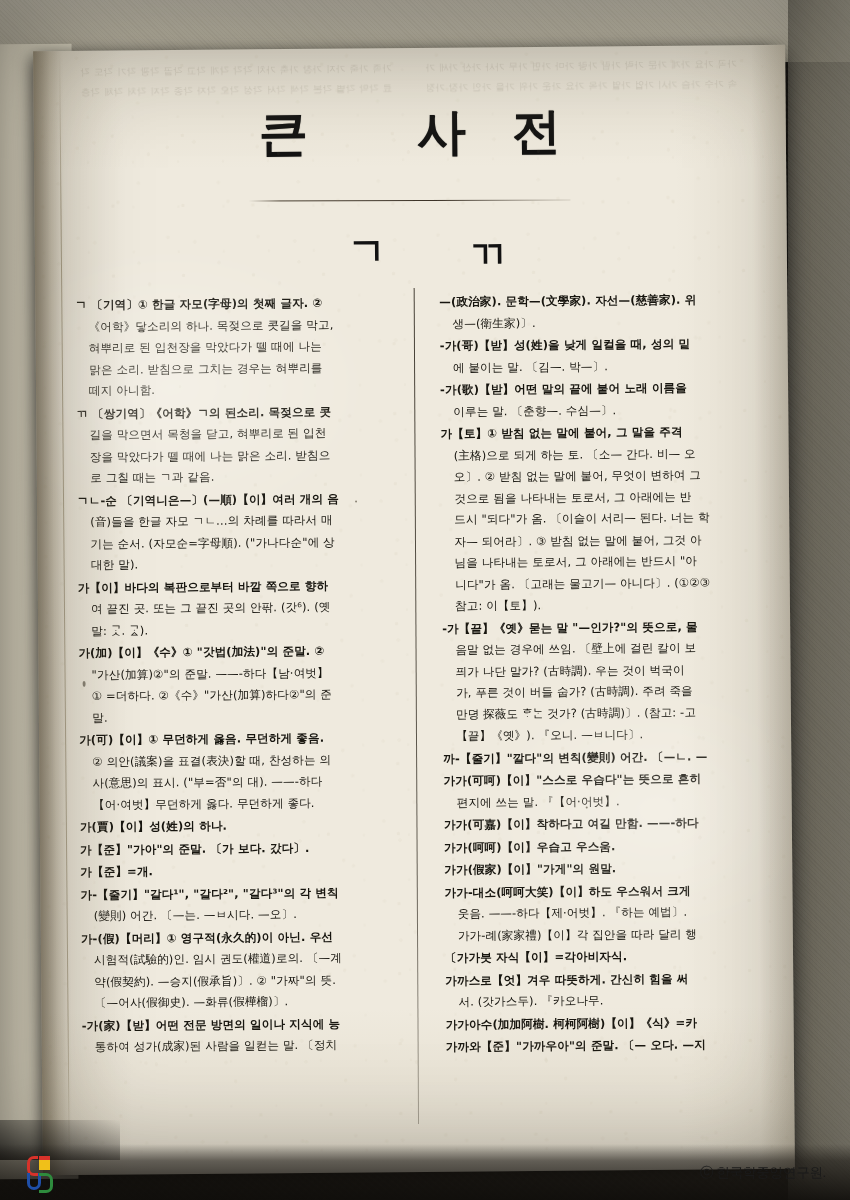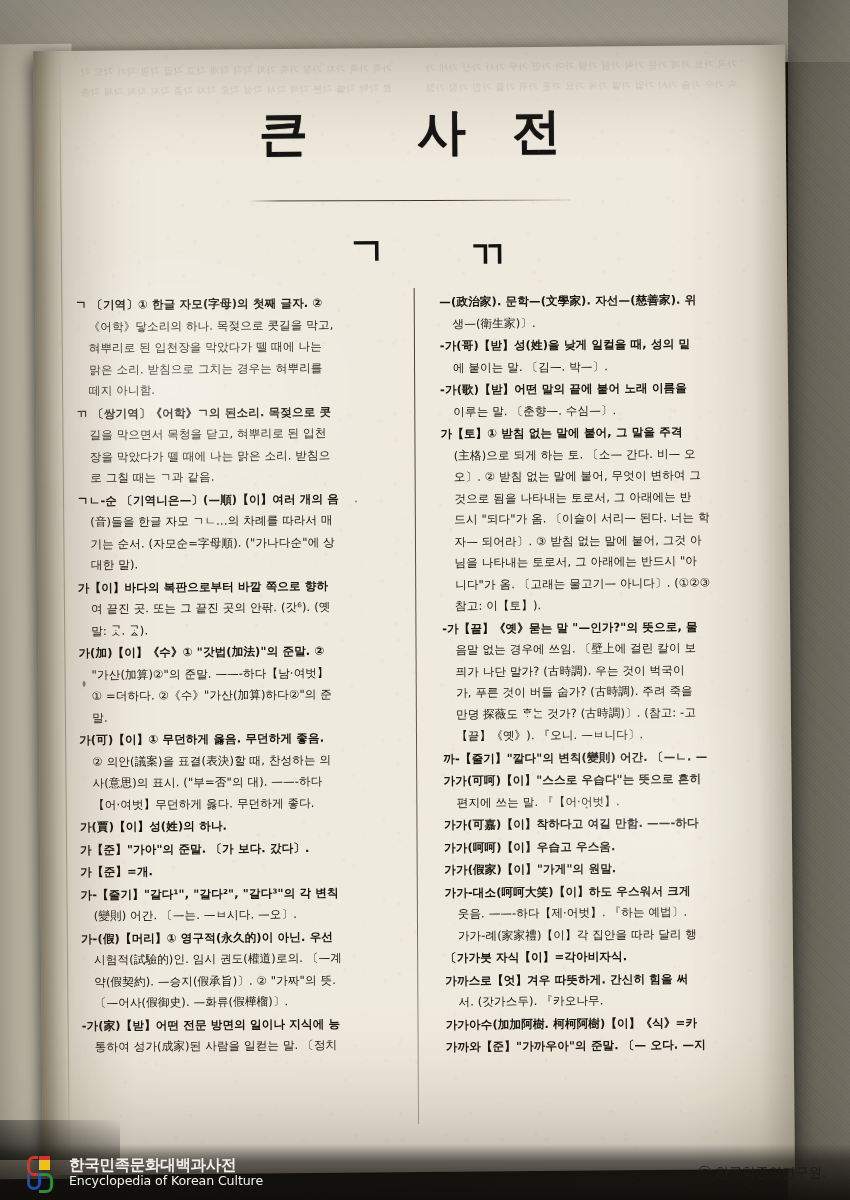--- a/index.html
+++ b/index.html
@@ -133,21 +133,21 @@
   
   .footerbar{position:absolute;left:0;bottom:0;width:850px;height:56px;
     background:linear-gradient(180deg,rgba(25,22,18,.0) 0%,rgba(22,19,15,.55) 30%,rgba(16,14,11,.92) 100%);}
   .wm{position:absolute;left:26px;bottom:12px;display:flex;align-items:center;gap:9px;}
   .wm-logo{width:34px;height:32px;position:relative;flex:none;}
   .wm-logo i{position:absolute;display:block;}
   .wm-txt{display:flex;flex-direction:column;line-height:1.05;}
   .wm-kr{font-size:15.5px;font-weight:700;color:#f2f0ec;letter-spacing:-.3px;}
   .wm-en{font-size:12.6px;color:#f2f0ec;letter-spacing:-.1px;}
   .copy{position:absolute;right:24px;bottom:18px;
-    font-size:13.5px;color:#1a1a1a;letter-spacing:-.2px;}
+    font-size:13.5px;color:#1a1a1a;letter-spacing:-.2px;font-family:Liberation Serif, serif;}
 
   
   .corner{position:absolute;left:0;bottom:40px;width:120px;height:40px;
     background:linear-gradient(20deg,rgba(0,0,0,.75),rgba(0,0,0,0));}
   .vignette{position:absolute;inset:0;pointer-events:none;
     box-shadow:inset 0 0 120px 24px rgba(0,0,0,.38);}
 </style>
 </head>
 <body>
 
@@ -329,24 +329,20 @@
 
   <div class="footerbar">
     <div class="wm">
       <div class="wm-logo">
         <i style="left:1px;top:0;width:8px;height:14px;border:3px solid #d8322a;border-right:none;border-radius:7px 0 0 7px;"></i>
         <i style="left:13px;top:0;width:11px;height:14px;background:#f0c019;"></i>
         <i style="left:13px;top:0;width:11px;height:4px;background:#d8322a;"></i>
         <i style="left:1px;top:17px;width:8px;height:14px;border:3px solid #1f4fa8;border-top:none;border-radius:0 0 7px 7px;"></i>
         <i style="left:13px;top:17px;width:11px;height:14px;border:3px solid #2e8b3d;border-left:none;border-radius:0 7px 7px 0;"></i>
       </div>
-      <div class="wm-txt">
-        <span class="wm-kr">한국민족문화대백과사전</span>
-        <span class="wm-en">Encyclopedia of Korean Culture</span>
-      </div>
     </div>
   </div>
 
   <div class="copy">
     <span>ⓒ</span>
     <span>한국학중앙연구원.</span>
   </div>
 
 </div>
 

